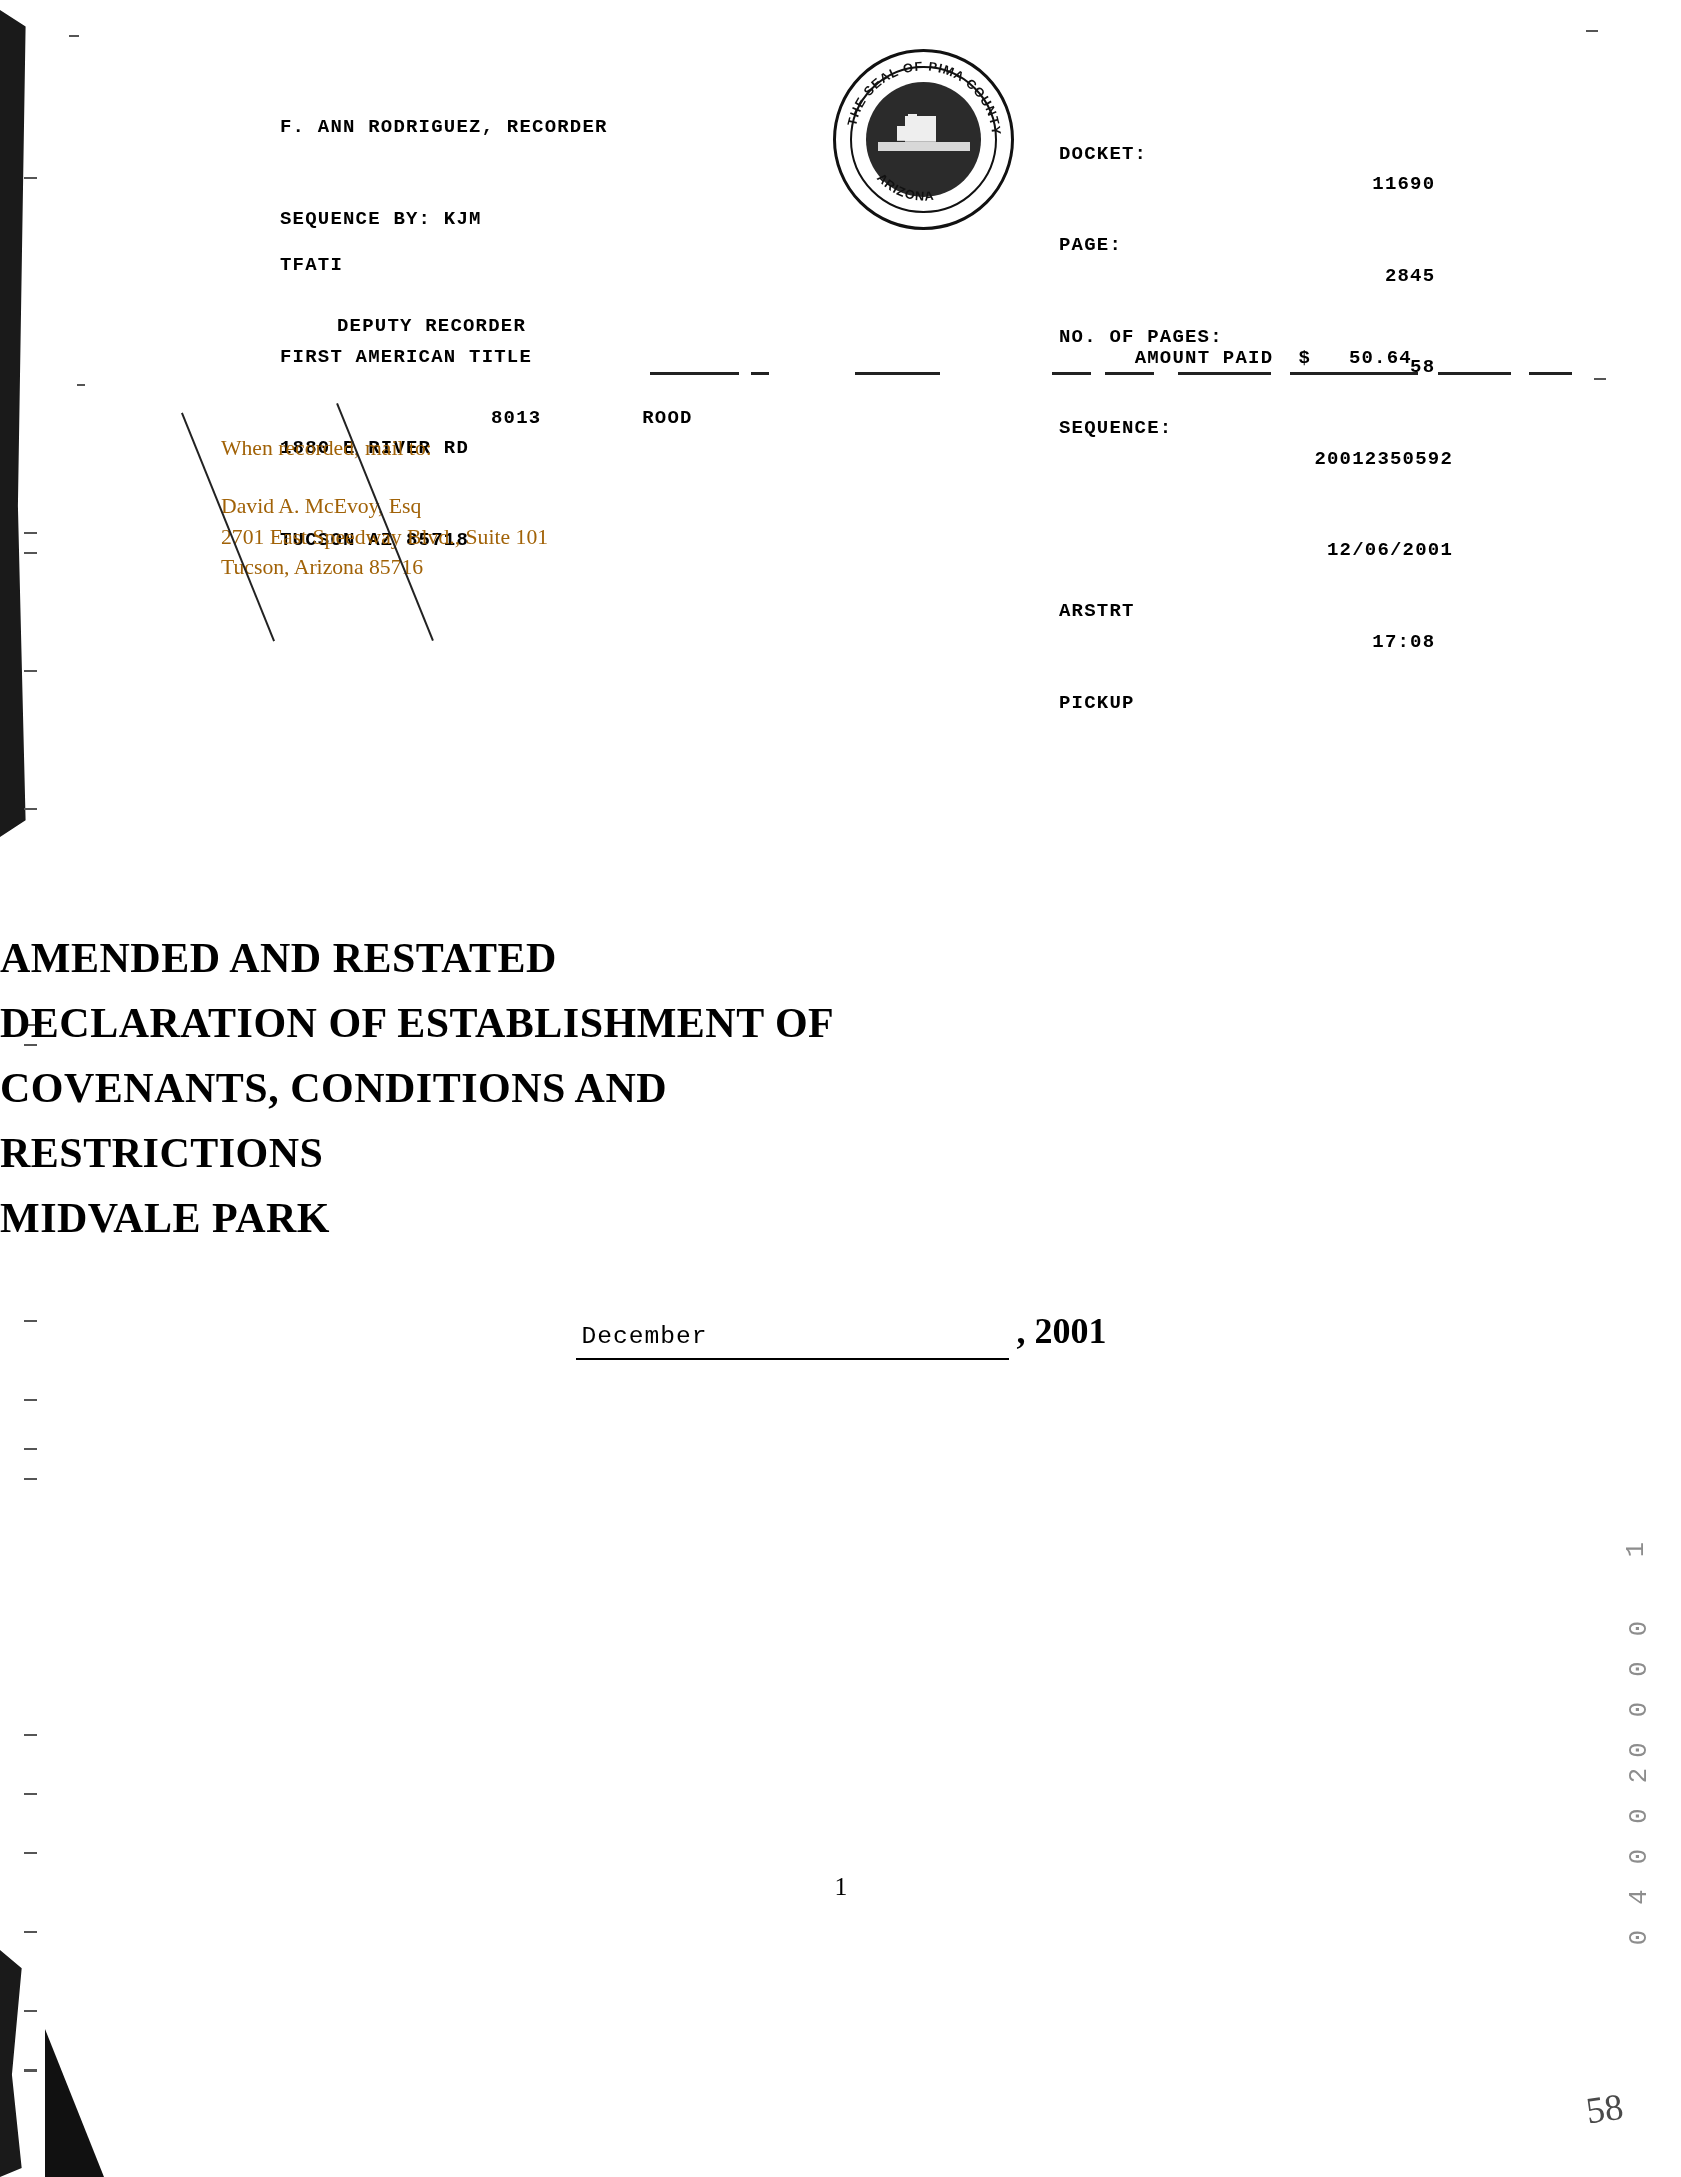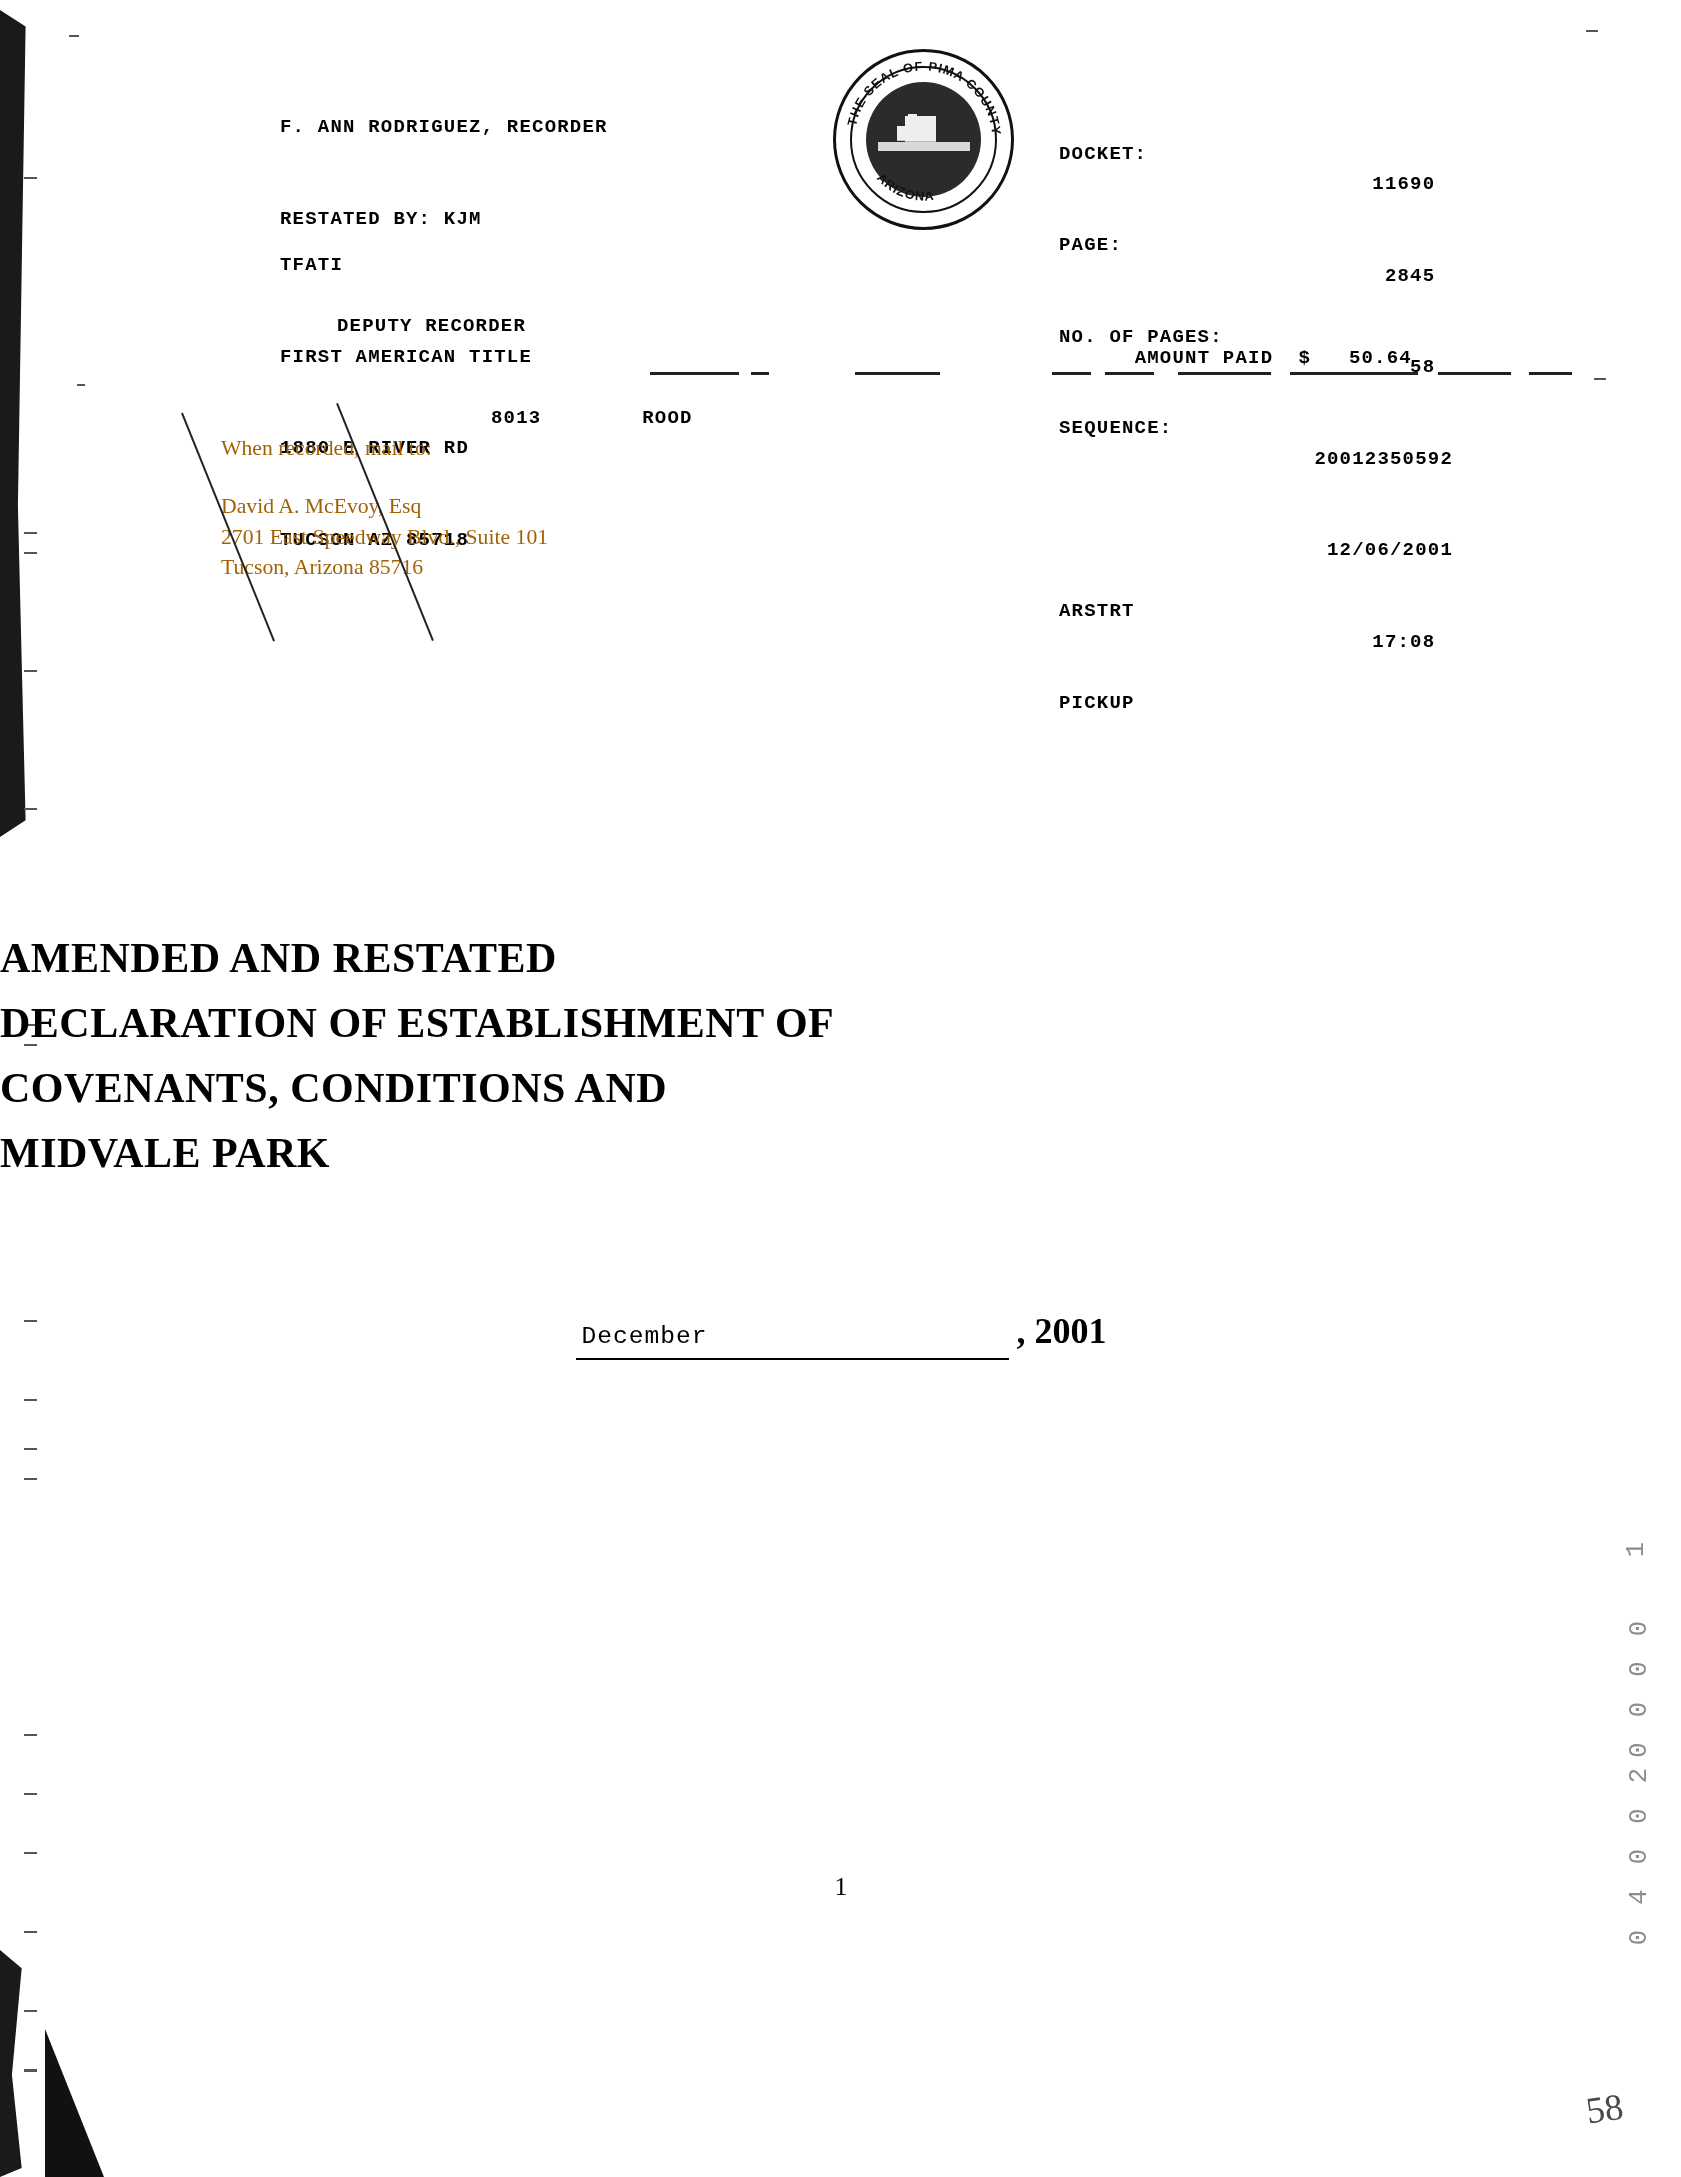--- a/index.html
+++ b/index.html
@@ -287,21 +287,21 @@
 
   <div class="tick" style="left:69px;top:35px;width:9.9px;"></div>
   <div class="tick" style="left:1586px;top:29.6px;width:11.8px;"></div>
   <div class="tick" style="left:77px;top:384px;width:7.9px;"></div>
   <div class="tick" style="left:1594px;top:378px;width:11.8px;"></div>
 
   <div class="stamp">
 
     <div class="rec-left mono">
       <div>F. ANN RODRIGUEZ, RECORDER</div>
-      <div>RESTATED BY: KJM</div>
+      <div>SEQUENCE BY: KJM</div>
       <div class="ind1">DEPUTY RECORDER</div>
       <div class="ind2">8013        ROOD</div>
     </div>
 
     <div class="rec-addr mono">
       <div>TFATI</div>
       <div>FIRST AMERICAN TITLE</div>
       <div>1880 E RIVER RD</div>
       <div>TUCSON AZ 85718</div>
     </div>
@@ -374,20 +374,21 @@
     <div>Tucson, Arizona 85716</div>
   </div>
 
   <div class="slash" style="left:227px;top:404px;width:2px;height:246px;transform:rotate(-22deg);"></div>
   <div class="slash" style="left:384px;top:394px;width:2px;height:256px;transform:rotate(-22deg);"></div>
 
   <div class="title">
     <div>AMENDED AND RESTATED</div>
     <div>DECLARATION OF ESTABLISHMENT OF</div>
     <div>COVENANTS, CONDITIONS AND</div>
+    <div>RESTRICTIONS</div>
     <div>MIDVALE PARK</div>
   </div>
 
   <div class="dateline">
     <span class="dateline-inner">
       <span class="date-blank">
         <span class="date-month">December</span>
       </span><span class="date-year">, 2001</span>
     </span>
   </div>

